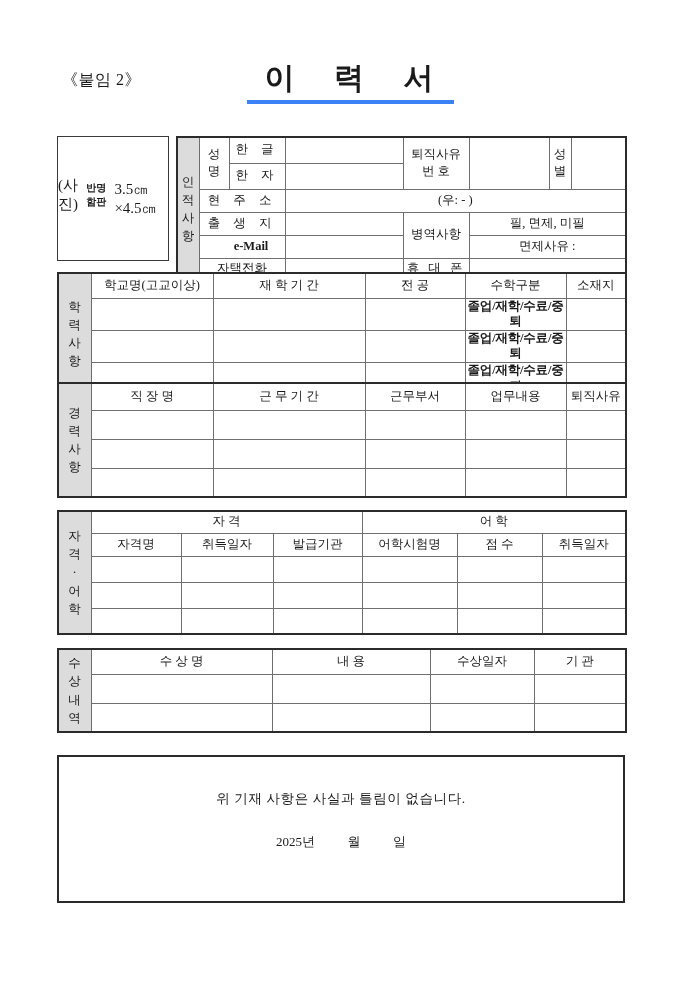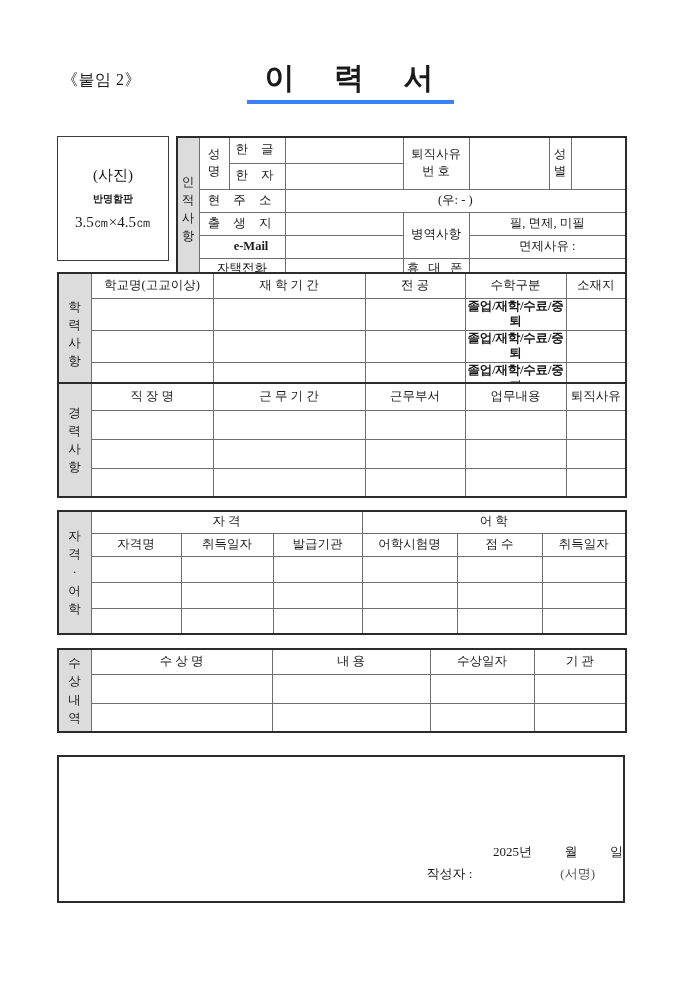--- a/index.html
+++ b/index.html
@@ -81,21 +81,21 @@
   
   #photo-box {
     position: absolute;
     left: 57px;
     top: 136px;
     width: 112px;
     height: 125px;
     border: 1px solid #3a3a3a;
     box-sizing: border-box;
     display: flex;
-    flex-direction: column;
+    flex-direction: row;
     align-items: center;
     justify-content: center;
     background: #fff;
   }
   #photo-box .ph-main { font-size: 15px; margin-bottom: 7px; }
   #photo-box .ph-sub  { font-size: 10px; font-weight: 700; margin-bottom: 7px; }
   #photo-box .ph-size { font-size: 15px; }
 
   
   #statement-box {
@@ -113,23 +113,22 @@
     top: 33px;
     left: 0; right: 0;
     text-align: center;
     font-size: 13.5px;
     letter-spacing: 0.6px;
   }
   #statement-date {
     position: absolute;
     top: 76px;
     left: 0; right: 0;
-    text-align: right;
+    text-align: center;
     font-size: 13px;
-    margin-top: 10px;
   }
   #statement-date .gap { display: inline-block; width: 26px; }
   #signature-row {
     position: absolute;
     top: 108px;
     right: 28px;
     font-size: 13px;
     display: flex;
     align-items: baseline;
   }
@@ -396,24 +395,21 @@
     <tr style="height:29px;">
       <td></td>
       <td></td>
       <td></td>
       <td></td>
     </tr>
   </tbody>
 </table>
 
 <div id="statement-box">
+  <div id="statement-text">위 기재 사항은 사실과 틀림이 없습니다.</div>
   <div id="statement-date">
     <span>2025년</span>
     <span class="gap"></span>
     <span>월</span>
     <span class="gap"></span>
     <span>일</span>
   </div>
-  <div id="signature-row">
-    <span class="writer">작성자 :</span>
-    <span class="sign-mark">(서명)</span>
-  </div>
 </div>
 
 </body></html>

